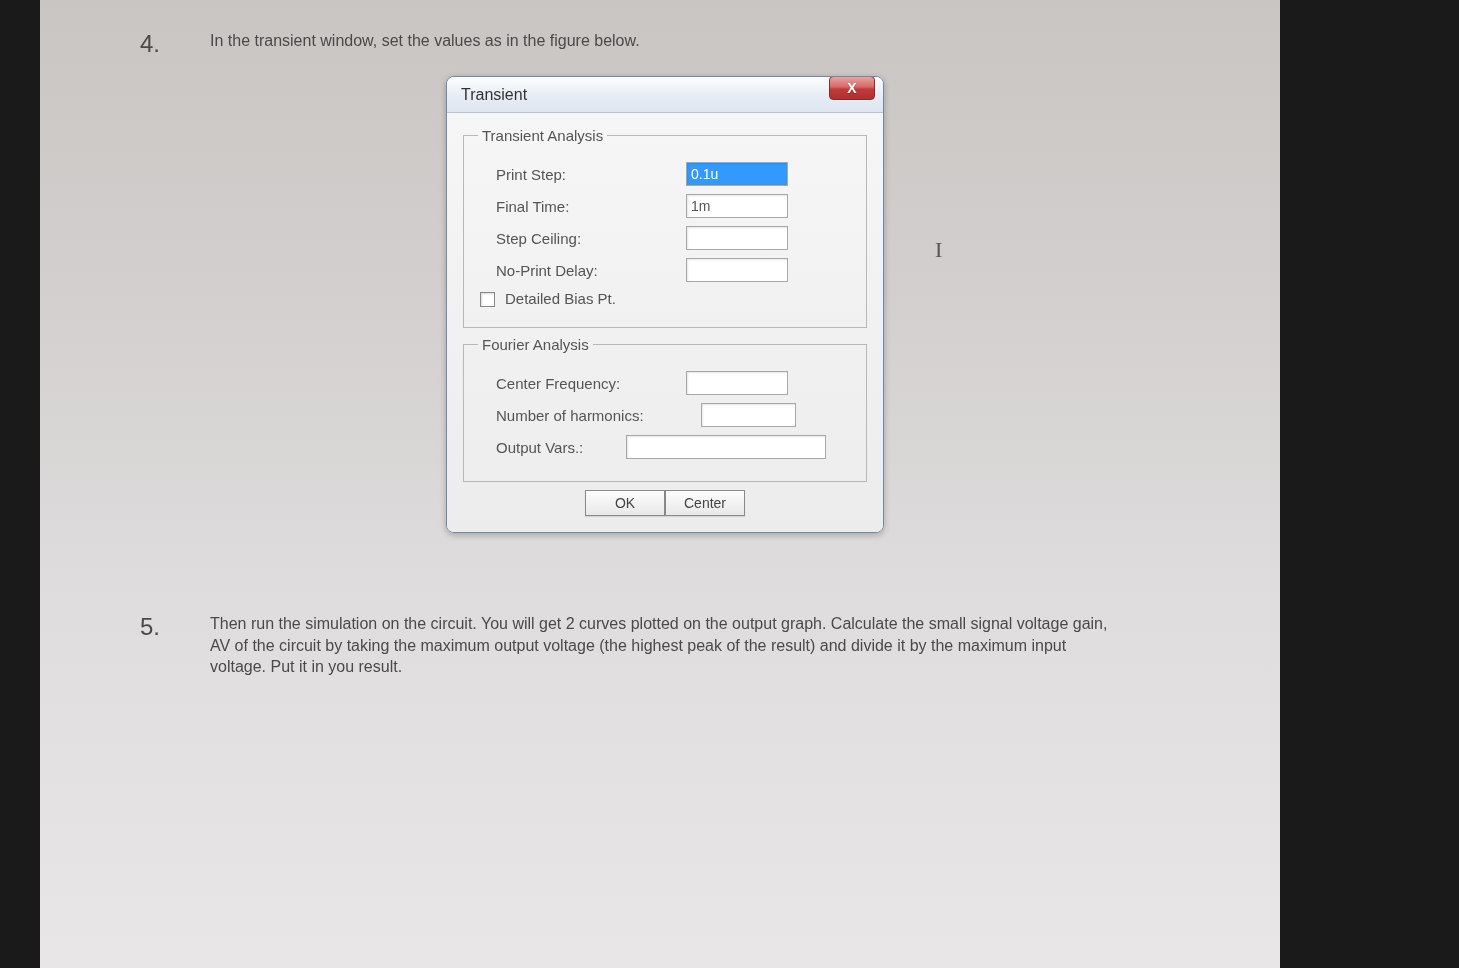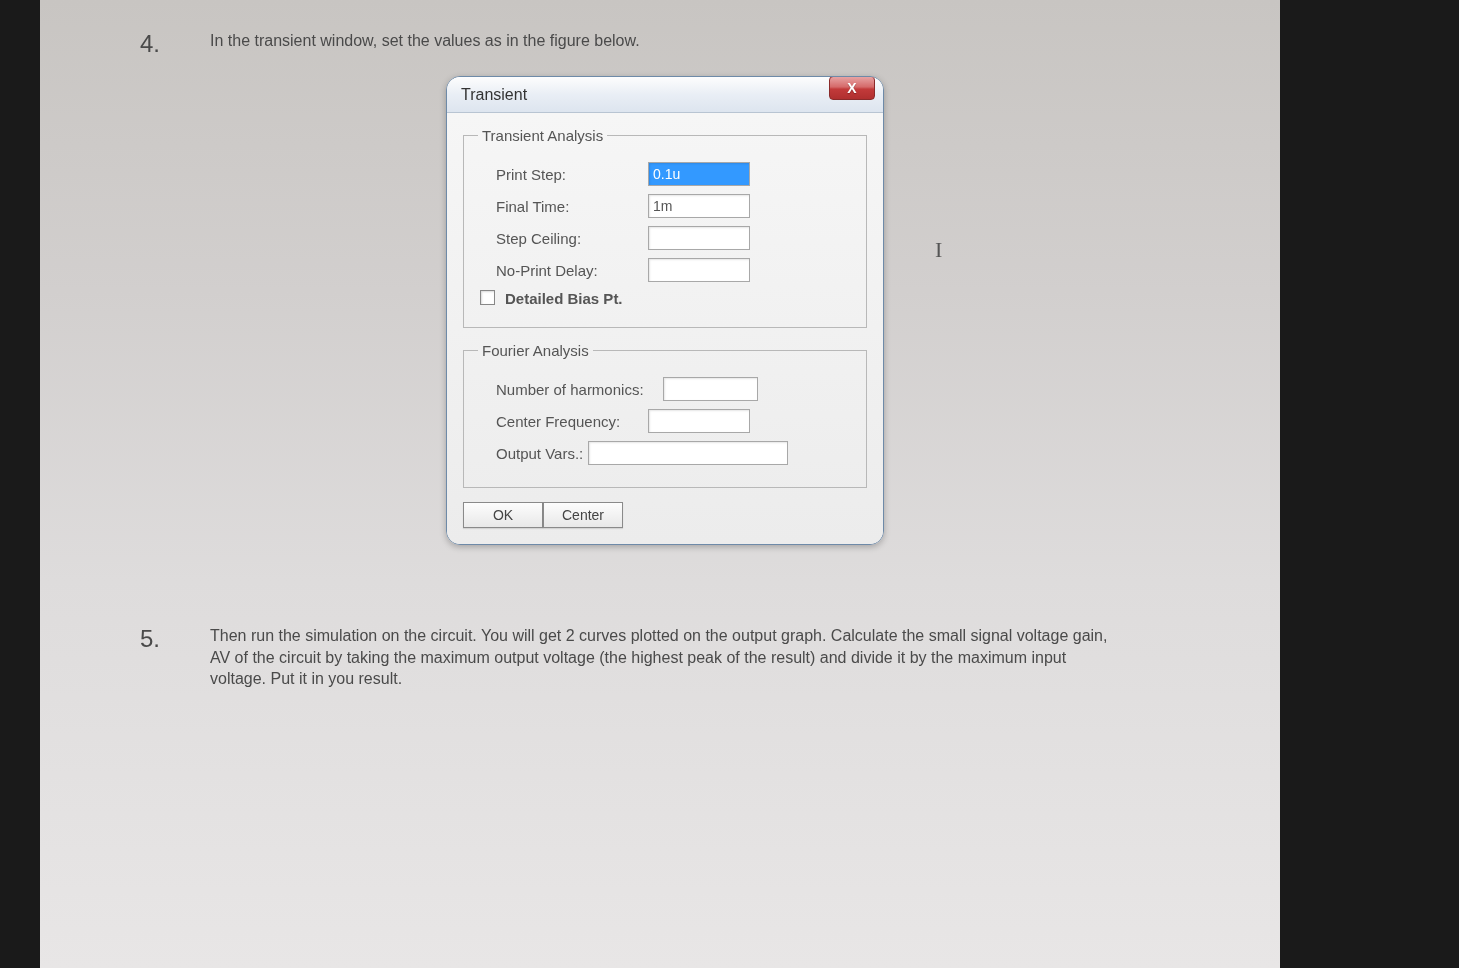--- a/index.html
+++ b/index.html
@@ -37,21 +37,21 @@
   }
   .dialog-wrap {
     display: flex;
     justify-content: center;
     margin: 10px 0 80px 0;
   }
   .dialog {
     width: 438px;
     background: linear-gradient(180deg, #fbfbfb 0%, #f0f0f0 100%);
     border: 1px solid #6e8aa8;
-    border-radius: 14px;
+    border-radius: 8px;
     box-shadow: 0 2px 6px rgba(0,0,0,0.25);
     overflow: hidden;
   }
   .titlebar {
     height: 36px;
     background: linear-gradient(180deg, #fdfdfd 0%, #e9eef5 50%, #dde5ef 100%);
     display: flex;
     align-items: center;
     padding: 0 8px 0 14px;
     border-bottom: 1px solid #b8c4d2;
@@ -80,32 +80,33 @@
     font-size: 14px;
     text-shadow: 0 1px 1px rgba(0,0,0,0.3);
   }
   .dialog-body {
     padding: 14px 16px 16px 16px;
     background: linear-gradient(180deg, #f6f6f6 0%, #ececec 100%);
   }
   fieldset.group {
     border: 1px solid #b8b8b8;
     padding: 10px 14px 14px 14px;
-    margin-bottom: 14px;
+    margin-bottom: 8px;
     background: transparent;
   }
   fieldset.group legend {
     font-size: 15px;
     color: #555;
     padding: 0 4px;
   }
   .form-row {
     display: flex;
     align-items: center;
     margin: 8px 0;
+    gap: 38px;
   }
   .form-label {
     width: 170px;
     font-size: 15px;
     color: #555;
     padding-left: 18px;
   }
   .form-input {
     width: 102px;
     height: 24px;
@@ -118,44 +119,43 @@
   }
   .form-input.selected {
     background: #3399ff;
     color: #fff;
   }
   .form-input.wide {
     width: 200px;
   }
   .check-row {
     display: flex;
-    align-items: flex-start;
+    align-items: flex-end;
     margin: 6px 0;
     padding-left: 2px;
-    font-weight: bold;
   }
   .checkbox {
     width: 15px;
     height: 15px;
     border: 1px solid #888;
     background: #fff;
     box-shadow: inset 1px 1px 2px rgba(0,0,0,0.15);
     margin-right: 10px;
     flex-shrink: 0;
   }
   .check-label {
     font-size: 15px;
     color: #555;
   }
   .fourier-check {
     padding-left: 18px;
   }
   .button-row {
     display: flex;
-    justify-content: flex-start;
+    justify-content: center;
     margin-top: 6px;
   }
   .btn {
     width: 80px;
     height: 26px;
     border: 1px solid #8a8a8a;
     background: linear-gradient(180deg, #fdfdfd 0%, #e8e8e8 100%);
     font-size: 14px;
     color: #444;
     cursor: pointer;
@@ -223,27 +223,27 @@
             <div class="check-label">Detailed Bias Pt.</div>
           </div>
 
         </fieldset>
 
         <fieldset class="group">
           <legend>Fourier Analysis</legend>
 
 
           <div class="form-row">
+            <div class="form-label">Center Frequency:</div>
+            <input class="form-input" value="" style="">
+          </div>
+
+          <div class="form-row">
             <div class="form-label" style="width:185px">Number of harmonics:</div>
             <input class="form-input" style="width: 95px;" value="">
-          </div>
-
-          <div class="form-row">
-            <div class="form-label">Center Frequency:</div>
-            <input class="form-input" value="" style="">
           </div>
 
           <div class="form-row">
             <div class="form-label" style="width:110px">Output Vars.:</div>
             <input class="form-input wide" value="" style="">
           </div>
         </fieldset>
 
         <div class="button-row">
           <button class="btn">OK</button>

